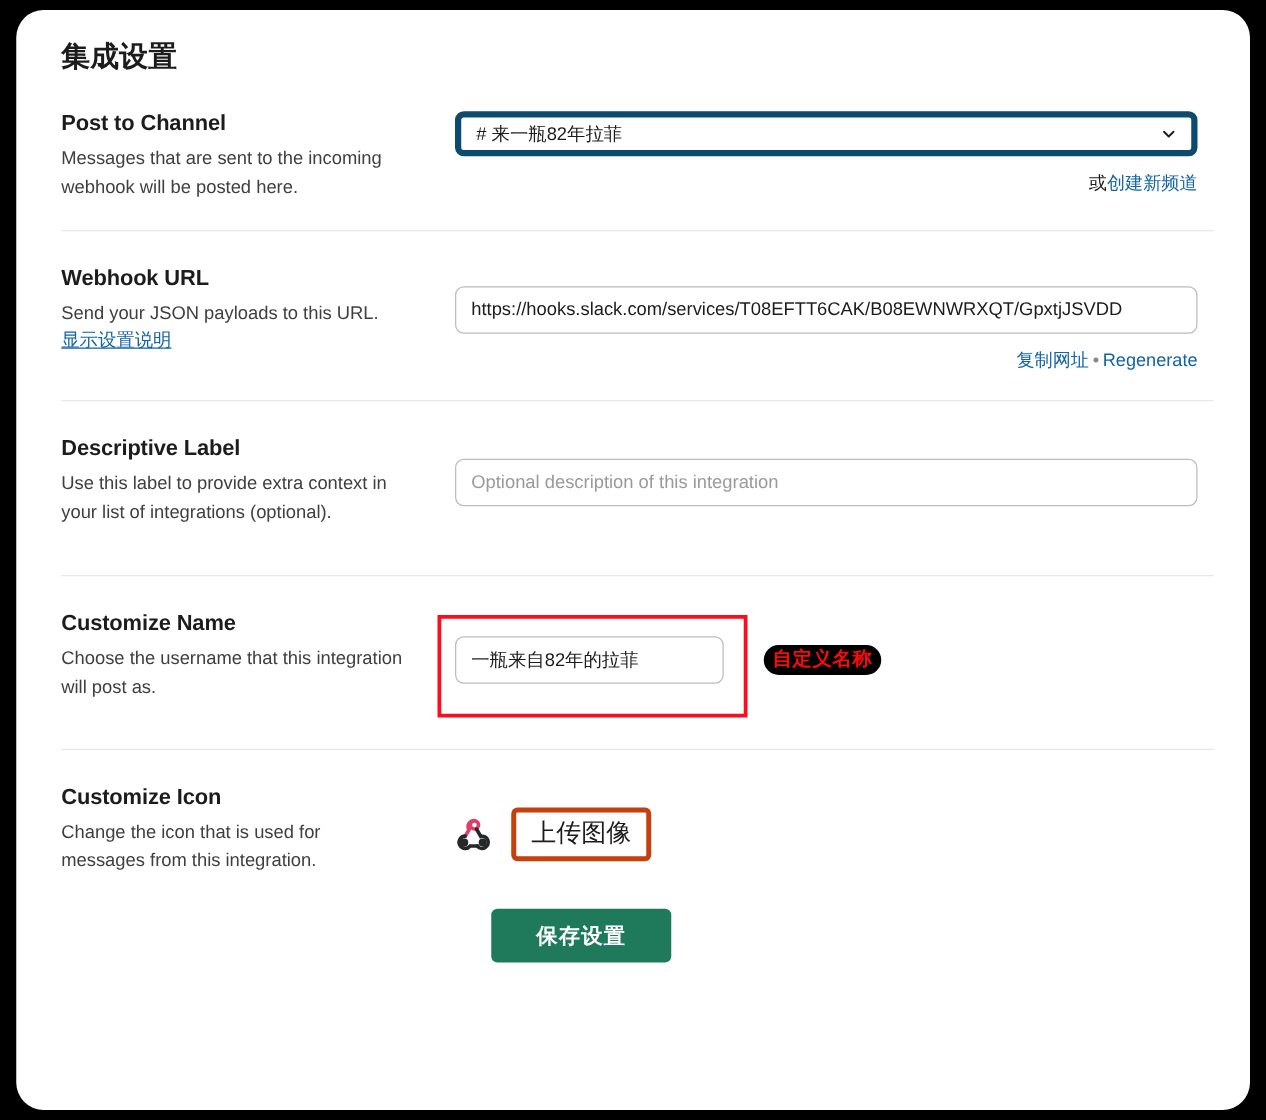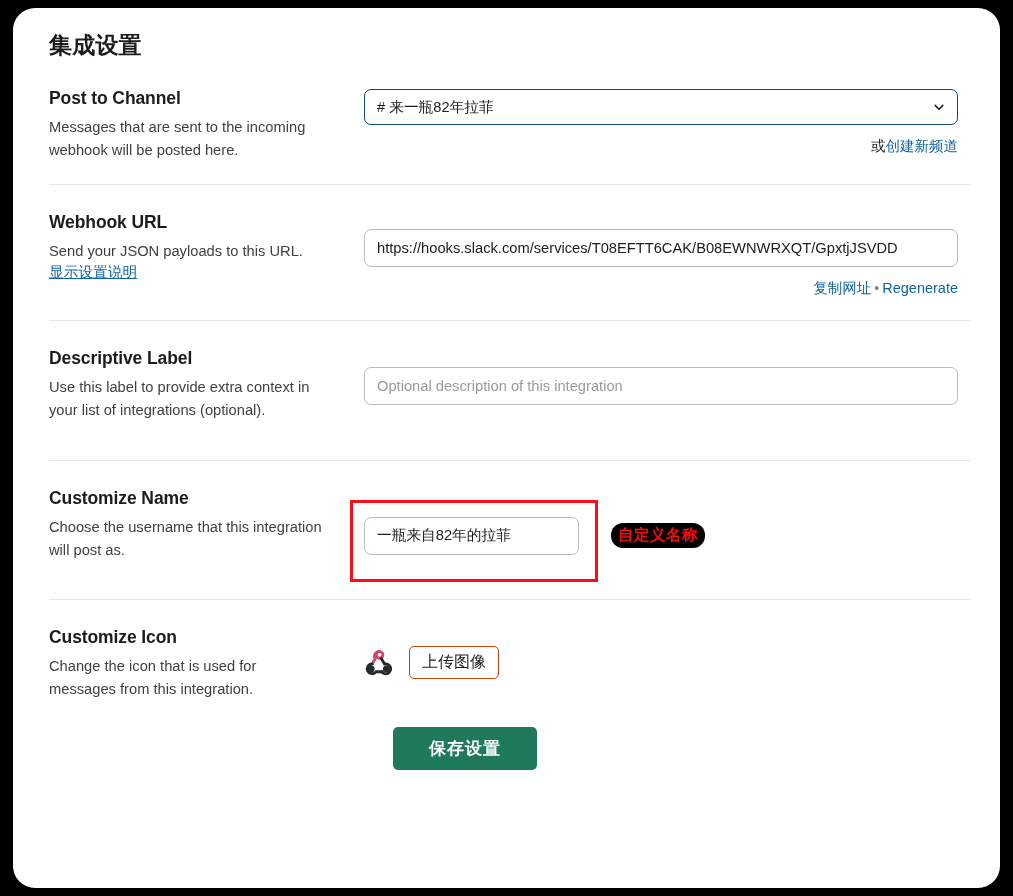--- a/index.html
+++ b/index.html
@@ -85,21 +85,21 @@
 
   .divider {
     height: 1px;
     background: #e8e8e8;
     margin: 0 0 0 0;
   }
 
   .select-box {
     width: 594px;
     height: 36px;
-    border: 1px solid #0c4a6e;
+    border: 5px solid #0c4a6e;
     border-radius: 7px;
     background: #fff;
     display: flex;
     align-items: center;
     padding: 0 12px;
     font-size: 14.7px;
     color: #1d1c1d;
     cursor: pointer;
     position: relative;
   }
@@ -187,25 +187,25 @@
     display: flex;
     align-items: center;
   }
   .webhook-icon {
     width: 30px;
     height: 30px;
     margin-right: 15px;
     flex: 0 0 30px;
   }
   .upload-btn {
-    border: 1px solid #c2410c;
+    border: 4px solid #c2410c;
     border-radius: 5px;
     background: #fff;
     padding: 7px 12px 8px 12px;
-    font-size: 16px;
+    font-size: 20px;
     color: #1d1c1d;
     cursor: pointer;
     line-height: 1;
     font-family: "Liberation Sans", "DejaVu Sans", sans-serif;
   }
 
   
   .save-row {
     padding-left: 344px;
     padding-top: 26px;
@@ -277,21 +277,21 @@
         <h2 class="section-title">Descriptive Label</h2>
         <p class="section-desc">Use this label to provide extra context in your list of integrations (optional).</p>
       </div>
       <div class="section-right" style="padding-top:20px;">
         <div class="text-input placeholder">Optional description of this integration</div>
       </div>
     </div>
 
     <div class="divider"></div>
 
-    <div class="section" style="padding-top:26px;padding-bottom:37px;align-items:center;">
+    <div class="section" style="padding-top:26px;padding-bottom:37px;">
       <div class="section-left">
         <h2 class="section-title">Customize Name</h2>
         <p class="section-desc">Choose the username that this integration will post as.</p>
       </div>
       <div class="section-right" style="padding-top:22px;">
         <div class="name-row">
           <div class="redbox"></div>
           <div class="name-input">一瓶来自82年的拉菲</div>
           <div class="annot-badge">自定义名称</div>
         </div>

